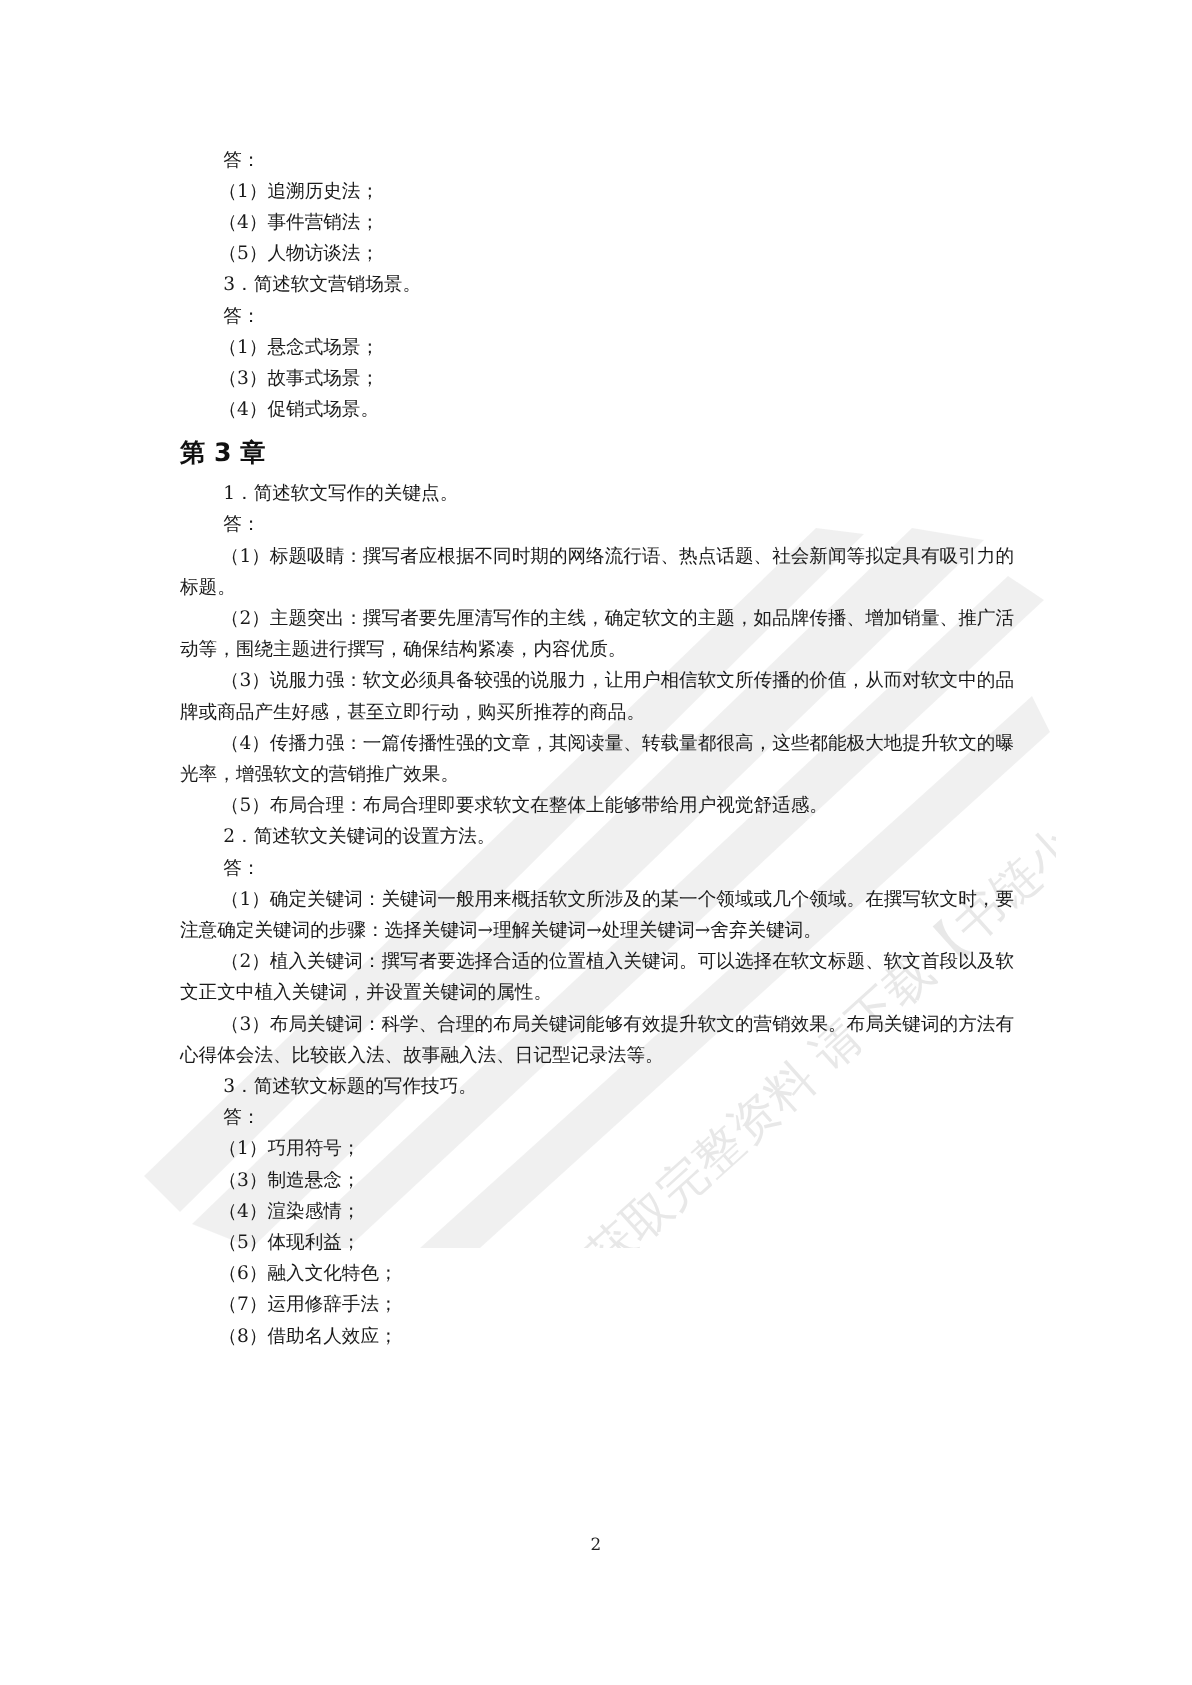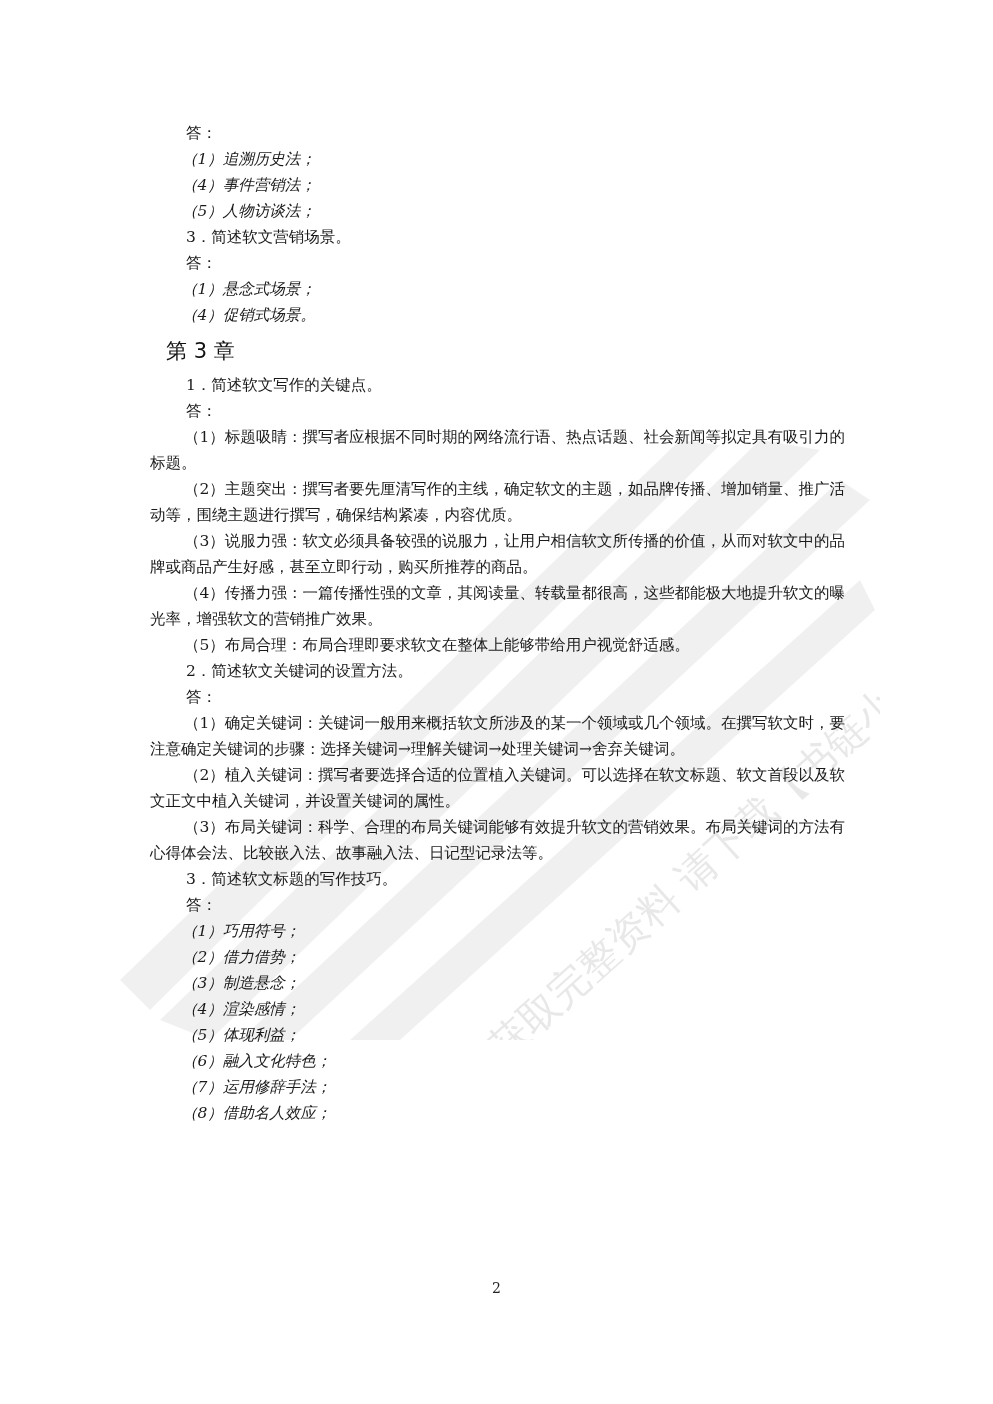--- a/index.html
+++ b/index.html
@@ -2,25 +2,25 @@
 <html><head>
   <meta charset="utf-8">
   <style>
     html, body { margin: 0; padding: 0; background: #ffffff; }
     body { width: 993px; height: 1404px; position: relative; overflow: hidden;
            font-family: "DejaVu Serif", "Liberation Serif", serif; color: #1a1a1a; }
     .page { position: absolute; left: 0; top: 0; width: 993px; height: 1404px; }
     .watermark { position: absolute; left: 120px; top: 420px; width: 760px; height: 620px; pointer-events: none; }
     .content { position: absolute; left: 150px; top: 120px; width: 695px; font-size: 15.5px; line-height: 26px; }
     .line { white-space: nowrap; }
-    .item { padding-left: 36px; text-indent: -4px; font-style: italic; }
+    .item { padding-left: 36px; text-indent: -4px; }
     .para { text-indent: 34px; white-space: normal; text-align: justify; text-align-last: left; }
     .q { padding-left: 36px; }
-    .chapter { font-family: "DejaVu Sans", "Liberation Sans", sans-serif; font-size: 21px; font-weight: normal;
-               line-height: 30px; margin: 8px 0 6px 16px; color: #111; }
+    .chapter { font-family: "DejaVu Sans", "Liberation Sans", sans-serif; font-size: 21px; font-weight: bold;
+               line-height: 30px; margin: 8px 0 6px 0; color: #111; }
     .pagenum { position: absolute; top: 1280px; left: 0; width: 993px; text-align: center; font-size: 14px;
                font-family: "DejaVu Serif", serif; color: #222; }
   </style>
 </head>
 <body>
 
 <div class="page">
 
   <svg class="watermark" viewBox="0 0 760 620">
     <g opacity="0.10" fill="#777">
@@ -35,20 +35,21 @@
   <div class="content">
 
     <div class="line q">答：</div>
     <div class="line item">（1）追溯历史法；</div>
     <div class="line item">（4）事件营销法；</div>
     <div class="line item">（5）人物访谈法；</div>
 
     <div class="line q">3．简述软文营销场景。</div>
     <div class="line q">答：</div>
     <div class="line item">（1）悬念式场景；</div>
+    <div class="line item">（3）故事式场景；</div>
     <div class="line item">（4）促销式场景。</div>
 
     <div class="chapter">第 3 章</div>
 
     <div class="line q">1．简述软文写作的关键点。</div>
     <div class="line q">答：</div>
     <div class="para">（1）标题吸睛：撰写者应根据不同时期的网络流行语、热点话题、社会新闻等拟定具有吸引力的标题。</div>
     <div class="para">（2）主题突出：撰写者要先厘清写作的主线，确定软文的主题，如品牌传播、增加销量、推广活动等，围绕主题进行撰写，确保结构紧凑，内容优质。</div>
     <div class="para">（3）说服力强：软文必须具备较强的说服力，让用户相信软文所传播的价值，从而对软文中的品牌或商品产生好感，甚至立即行动，购买所推荐的商品。</div>
     <div class="para">（4）传播力强：一篇传播性强的文章，其阅读量、转载量都很高，这些都能极大地提升软文的曝光率，增强软文的营销推广效果。</div>
@@ -56,21 +57,20 @@
 
     <div class="line q">2．简述软文关键词的设置方法。</div>
     <div class="line q">答：</div>
     <div class="para">（1）确定关键词：关键词一般用来概括软文所涉及的某一个领域或几个领域。在撰写软文时，要注意确定关键词的步骤：选择关键词→理解关键词→处理关键词→舍弃关键词。</div>
     <div class="para">（2）植入关键词：撰写者要选择合适的位置植入关键词。可以选择在软文标题、软文首段以及软文正文中植入关键词，并设置关键词的属性。</div>
     <div class="para">（3）布局关键词：科学、合理的布局关键词能够有效提升软文的营销效果。布局关键词的方法有心得体会法、比较嵌入法、故事融入法、日记型记录法等。</div>
 
     <div class="line q">3．简述软文标题的写作技巧。</div>
     <div class="line q">答：</div>
     <div class="line item">（1）巧用符号；</div>
-    <div class="line item">（2）借力借势；</div>
     <div class="line item">（3）制造悬念；</div>
     <div class="line item">（4）渲染感情；</div>
     <div class="line item">（5）体现利益；</div>
     <div class="line item">（6）融入文化特色；</div>
     <div class="line item">（7）运用修辞手法；</div>
     <div class="line item">（8）借助名人效应；</div>
   </div>
 
   <div class="pagenum">2</div>
 </div>

